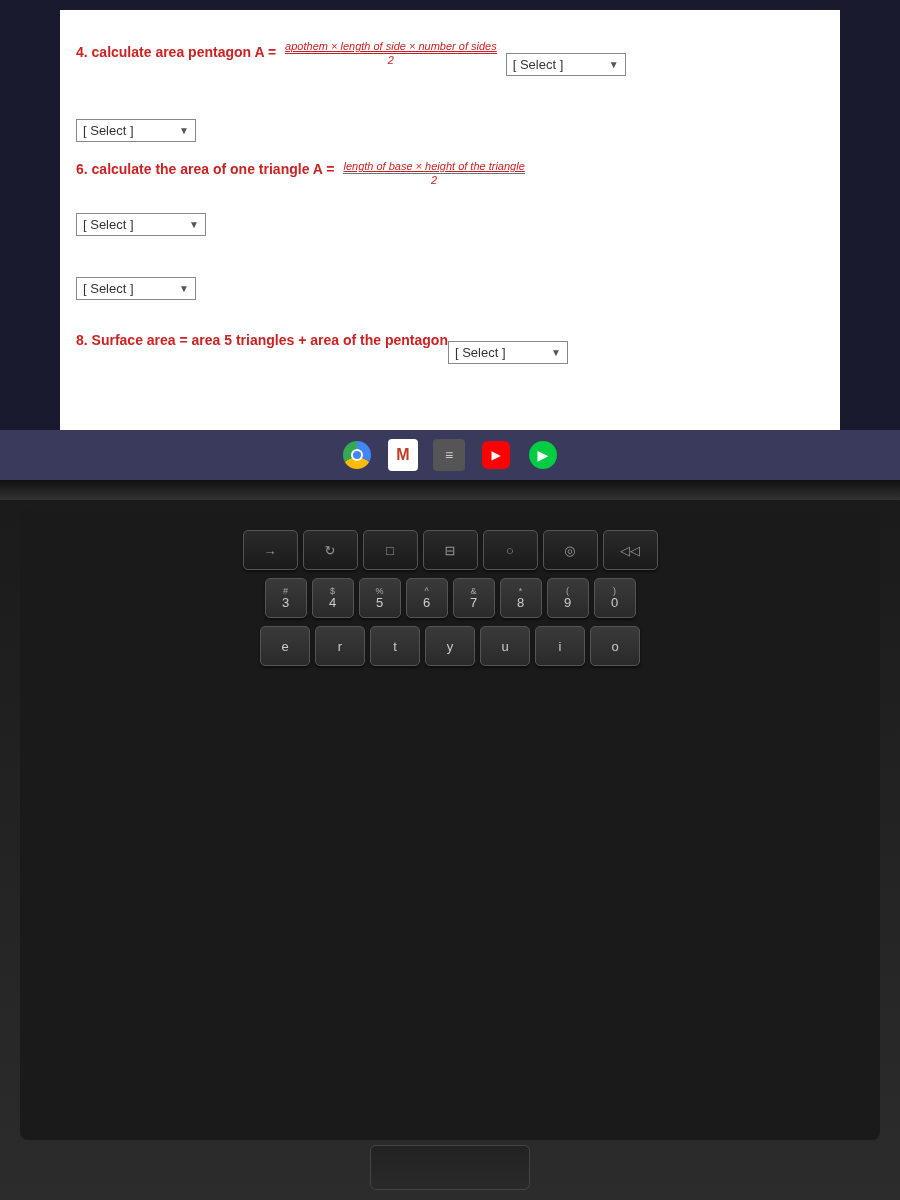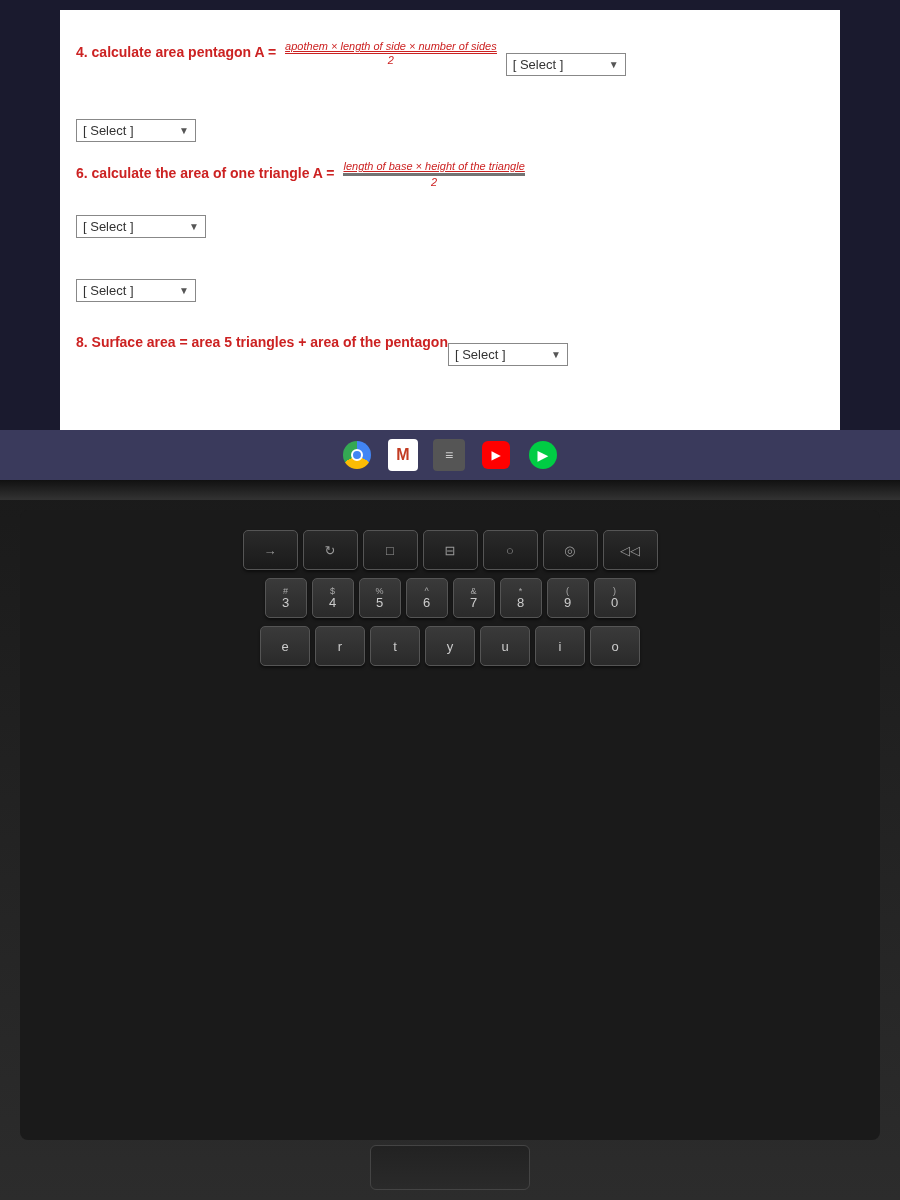--- a/index.html
+++ b/index.html
@@ -96,21 +96,20 @@
       align-items: center;
       gap: 6px;
       margin-bottom: 18px;
     }
 
     .q6-section {
       margin-bottom: 18px;
     }
     .q6-line1 {
       display: flex;
-      align-items: center;
       gap: 6px;
       margin-bottom: 4px;
     }
     .q6-line2 {
       display: flex;
       align-items: center;
       gap: 6px;
     }
 
     .q7-row {
@@ -283,21 +282,21 @@
       <div class="select-dropdown">
         <span>[ Select ]</span>
         <span class="arrow">▼</span>
       </div>
     </div>
 
     <div class="q6-section">
       <div class="q6-line1">
         <span class="question-text">6. calculate the area of one triangle A =</span>
         <span style="display:inline-flex; flex-direction:column; align-items:center; font-size:11px; font-style:italic; color:#cc2222; vertical-align:middle; margin: 0 3px;">
-          <span style="border-bottom:3px solid #737373; padding-bottom:1px; text-decoration:underline;">length of base × height of the triangle</span>
+          <span style="border-bottom:1px solid #737373; padding-bottom:1px; text-decoration:underline;">length of base × height of the triangle</span>
           <span>2</span>
         </span>
       </div>
       <div class="q6-line2">
         <div class="select-dropdown" style="min-width:130px;">
           <span>[ Select ]</span>
           <span class="arrow">▼</span>
         </div>
       </div>
     </div>

